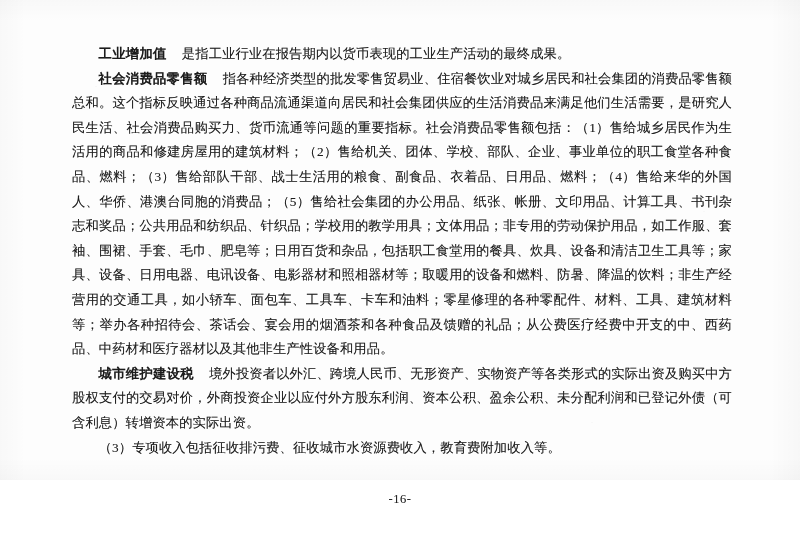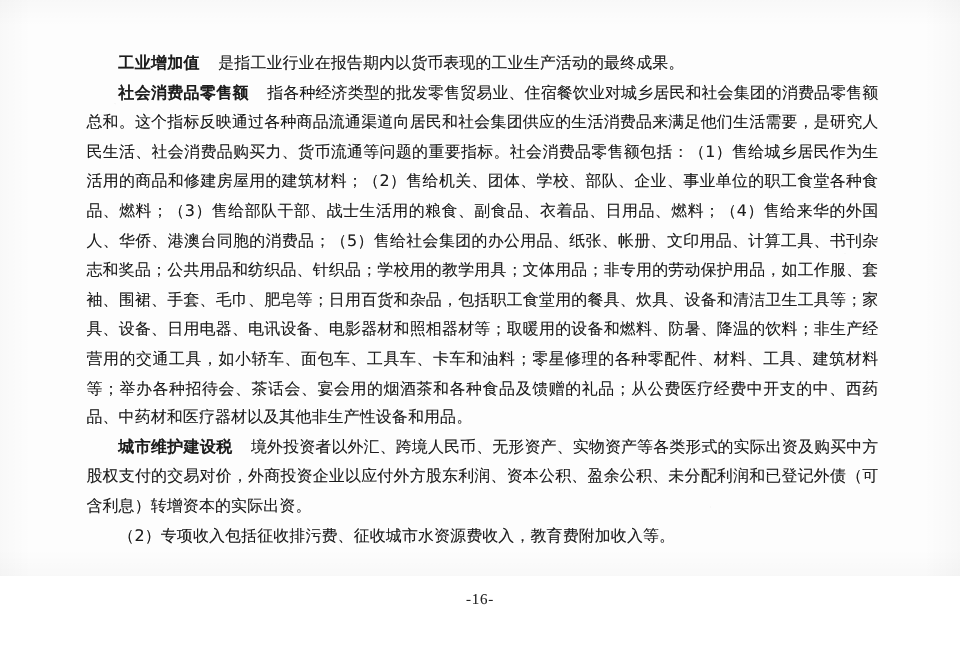--- a/index.html
+++ b/index.html
@@ -40,20 +40,21 @@
     line-height: 24.6px;
     text-align: justify;
     text-justify: inter-ideograph;
     letter-spacing: 0.1px;
     text-indent: 2em;
     
     text-shadow: 0 0 0.45px rgba(0,0,0,0.33);
   }
   p.para.cont {
     text-indent: 2em;
+    font-family: Liberation Serif, serif;
   }
   .term {
     font-weight: bold;
     letter-spacing: 0.3px;
   }
   .gap {
     display: inline-block;
     width: 1.15em;
   }
   .page-number {
@@ -89,21 +90,21 @@
 
   <div class="text-body">
 
     <p class="para"><span class="term">工业增加值</span><span class="gap"></span><span>是指工业行业在报告期内以货币表现的工业生产活动的最终成果。</span></p>
 
     <p class="para cont"><span class="term">社会消费品零售额</span><span class="gap"></span><span>指各种经济类型的批发零售贸易业、住宿餐饮业对城乡居民和社会集团的消费品零售额总和。这个指标反映通过各种商品流通渠道向居民和社会集团供应的生活消费品来满足他们生活需要，是研究人民生活、社会消费品购买力、货币流通等问题的重要指标。社会消费品零售额包括：（1）售给城乡居民作为生活用的商品和修建房屋用的建筑材料；（2）售给机关、团体、学校、部队、企业、事业单位的职工食堂各种食品、燃料；（3）售给部队干部、战士生活用的粮食、副食品、衣着品、日用品、燃料；（4）售给来华的外国人、华侨、港澳台同胞的消费品；（5）售给社会集团的办公用品、纸张、帐册、文印用品、计算工具、书刊杂志和奖品；公共用品和纺织品、针织品；学校用的教学用具；文体用品；非专用的劳动保护用品，如工作服、套袖、围裙、手套、毛巾、肥皂等；日用百货和杂品，包括职工食堂用的餐具、炊具、设备和清洁卫生工具等；家具、设备、日用电器、电讯设备、电影器材和照相器材等；取暖用的设备和燃料、防暑、降温的饮料；非生产经营用的交通工具，如小轿车、面包车、工具车、卡车和油料；零星修理的各种零配件、材料、工具、建筑材料等；举办各种招待会、茶话会、宴会用的烟酒茶和各种食品及馈赠的礼品；从公费医疗经费中开支的中、西药品、中药材和医疗器材以及其他非生产性设备和用品。</span></p>
 
     <p class="para cont"><span class="term">城市维护建设税</span><span class="gap"></span><span>境外投资者以外汇、跨境人民币、无形资产、实物资产等各类形式的实际出资及购买中方股权支付的交易对价，外商投资企业以应付外方股东利润、资本公积、盈余公积、未分配利润和已登记外债（可含利息）转增资本的实际出资。</span></p>
 
 
-    <p class="para cont"><span>（2）专项收入包括征收排污费、征收城市水资源费收入，教育费附加收入等。</span></p>
+    <p class="para cont"><span>（3）专项收入包括征收排污费、征收城市水资源费收入，教育费附加收入等。</span></p>
 
   </div>
 
   <div class="page-number">-16-</div>
 
   <div class="speckle"></div>
 
 </div>
 
 </body></html>

